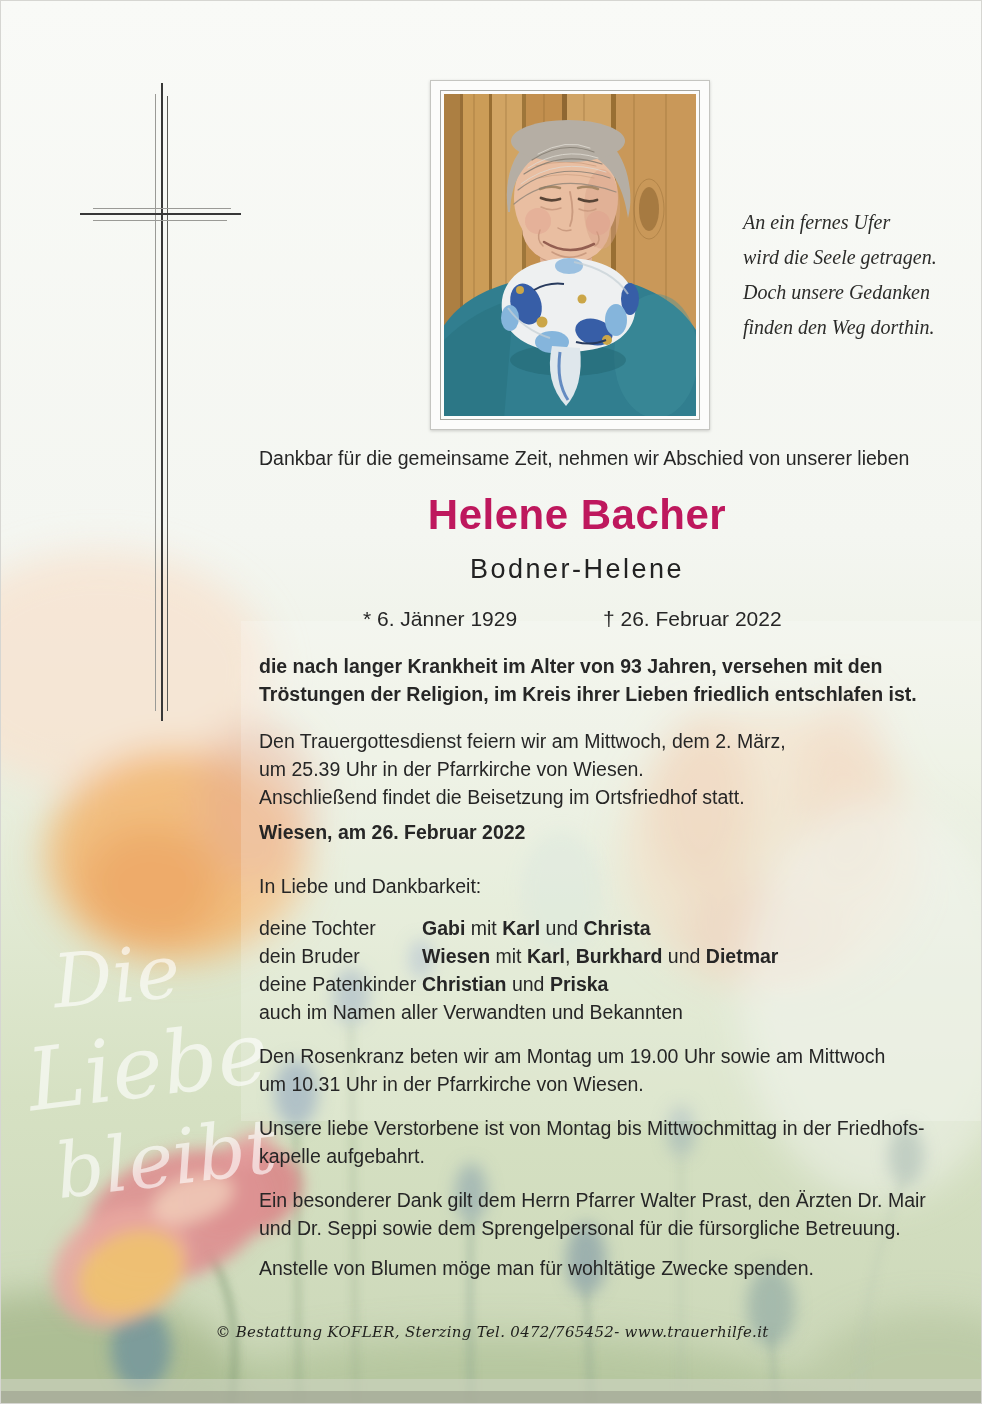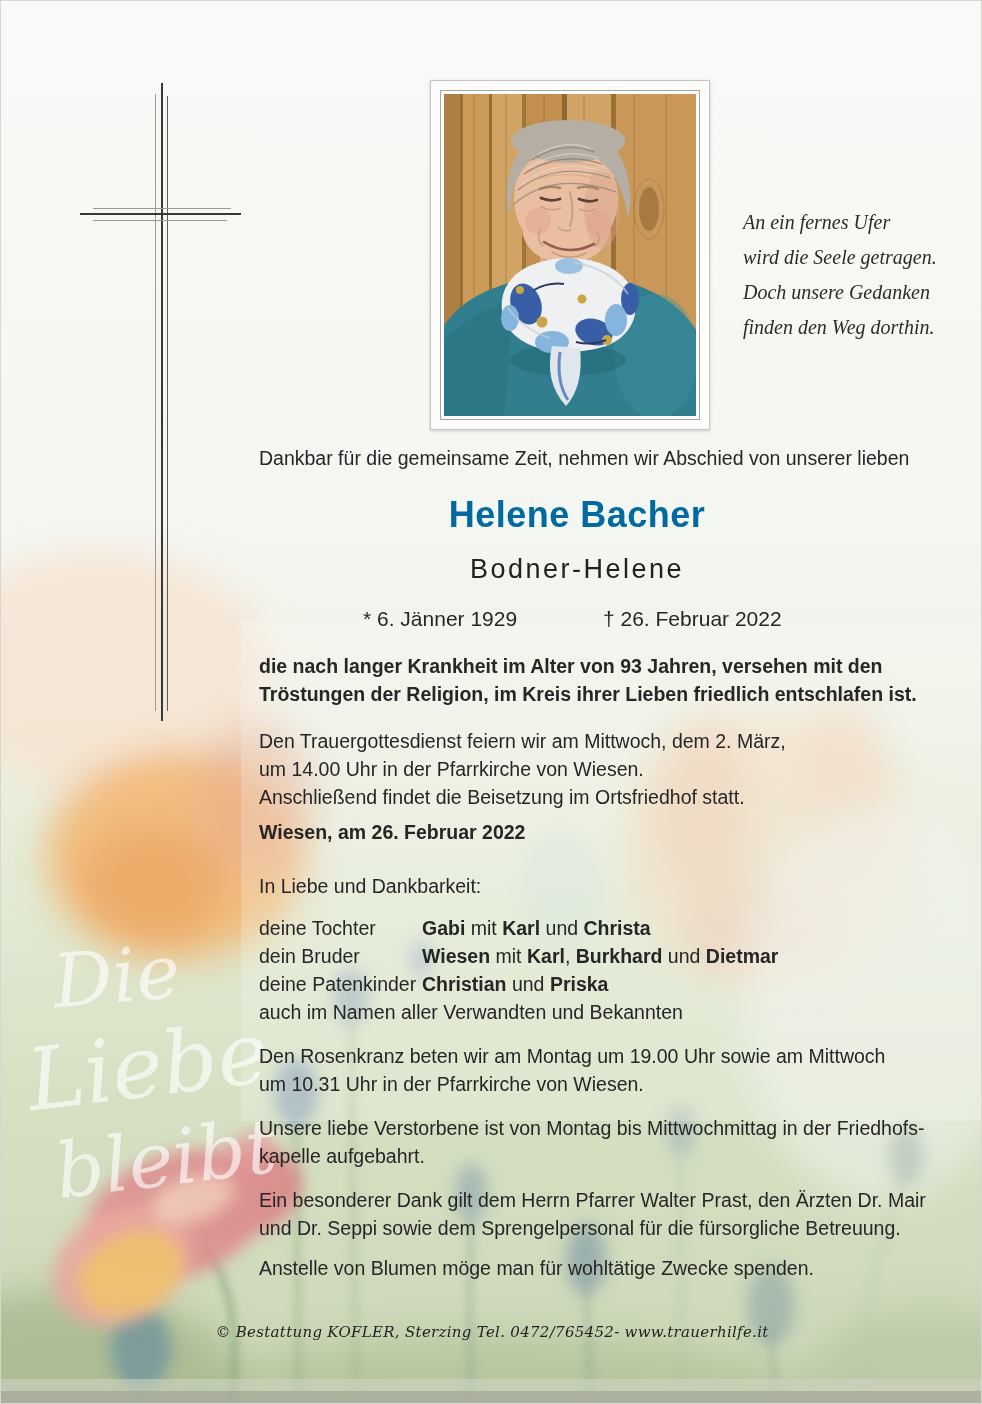--- a/index.html
+++ b/index.html
@@ -34,21 +34,21 @@
 
   
   .poem{position:absolute;left:742px;top:204px;font-family:"Liberation Serif",serif;
         font-style:italic;font-size:20px;line-height:35px;color:#2c2c2a;white-space:nowrap;}
 
   
   .txt{position:absolute;left:258px;font-size:19.5px;line-height:28px;white-space:nowrap;}
   .line{display:block;}
   .intro{top:443px;}
   .name-block{position:absolute;left:256px;top:489px;width:640px;text-align:center;white-space:nowrap;}
-  .deceased-name{font-size:36px;line-height:50px;font-weight:700;color:#0369a1;letter-spacing:0.5px;}
+  .deceased-name{font-size:42px;line-height:50px;font-weight:700;color:#be185d;letter-spacing:0.5px;}
   .house-name{position:absolute;left:256px;top:551px;width:640px;text-align:center;
               font-size:27px;line-height:34px;letter-spacing:2.5px;color:#222;white-space:nowrap;}
   .birth{position:absolute;left:362px;top:604px;font-size:21px;line-height:28px;white-space:nowrap;text-align:center;}
   .death{position:absolute;left:602px;top:604px;font-size:21px;line-height:28px;white-space:nowrap;}
   .p1{top:651px;font-weight:bold;} .p2{top:726px;}
   .dateline{top:817px;font-weight:700;}
   .salutation{top:871px;}
   .mrow{position:absolute;left:258px;font-size:19.5px;line-height:28px;white-space:nowrap;}
   .mr1{top:913px;} .mr2{top:941px;} .mr3{top:969px;} .mr4{top:997px;}
   .m-rel{display:inline-block;width:163px;}
@@ -258,21 +258,21 @@
   <div class="birth">* 6. Jänner 1929</div>
   <div class="death">† 26. Februar 2022</div>
 
   <div class="txt p1">
     <span class="line">die nach langer Krankheit im Alter von 93 Jahren, versehen mit den</span>
     <span class="line">Tröstungen der Religion, im Kreis ihrer Lieben friedlich entschlafen ist.</span>
   </div>
 
   <div class="txt p2">
     <span class="line">Den Trauergottesdienst feiern wir am Mittwoch, dem 2. März,</span>
-    <span class="line">um 14.00 Uhr in der Pfarrkirche von Wiesen.</span>
+    <span class="line">um 25.39 Uhr in der Pfarrkirche von Wiesen.</span>
     <span class="line">Anschließend findet die Beisetzung im Ortsfriedhof statt.</span>
   </div>
 
   <div class="txt dateline">Wiesen, am 26. Februar 2022</div>
   <div class="txt salutation">In Liebe und Dankbarkeit:</div>
 
   <div class="mrow mr1">
     <span class="m-rel">deine Tochter</span><span><span class="b">Gabi</span><span> mit </span><span class="b">Karl</span><span> und </span><span class="b">Christa</span></span>
   </div>
   <div class="mrow mr2">

